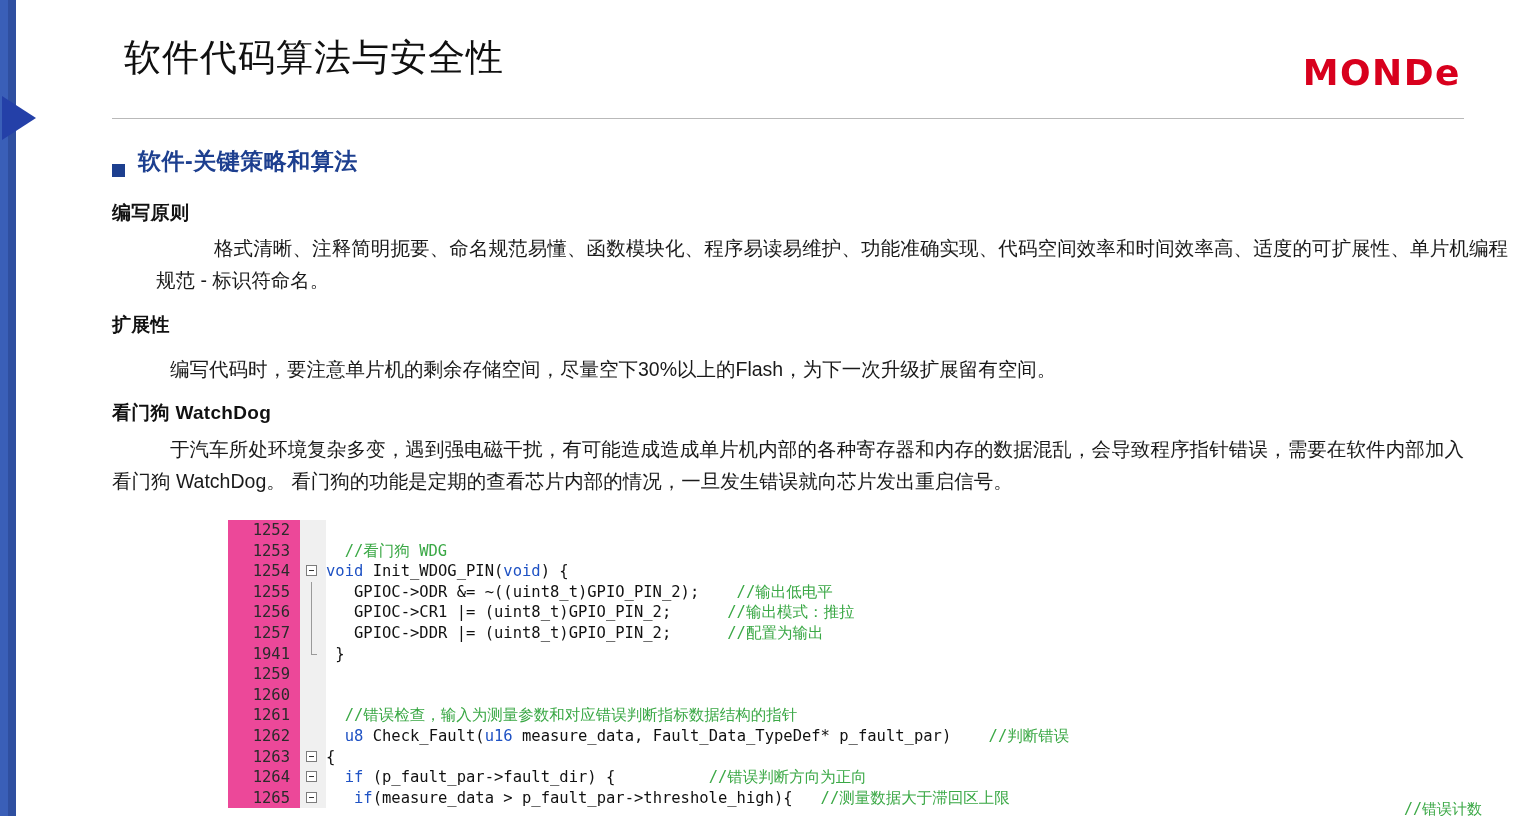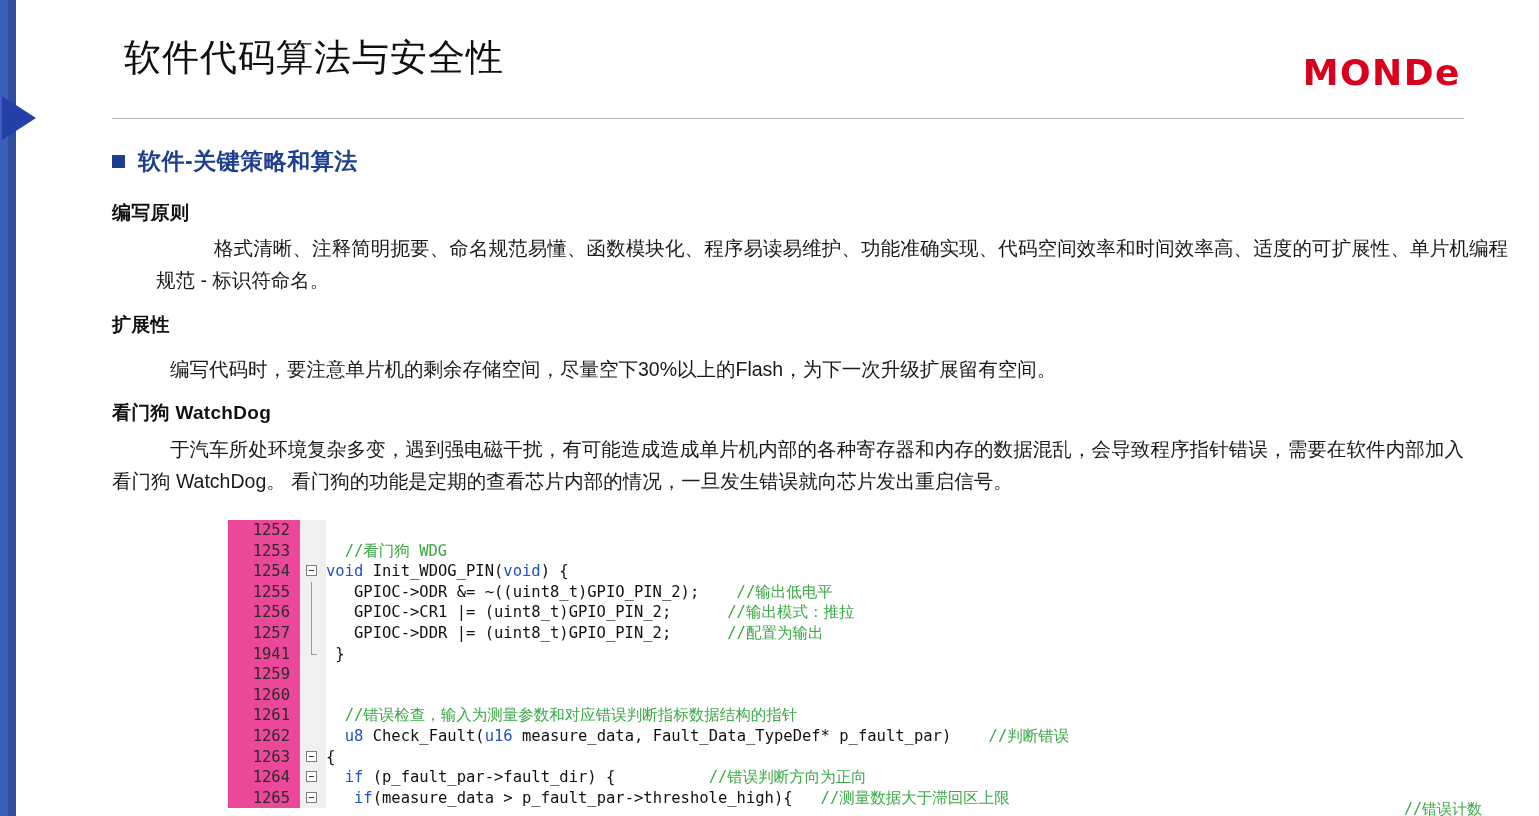--- a/index.html
+++ b/index.html
@@ -69,21 +69,21 @@
     height: 1px;
     background: #b9b9b9;
   }
 
   
   .section-head {
     position: absolute;
     left: 112px;
     top: 146px;
     display: flex;
-    align-items: center;
+    align-items: flex-end;
   }
   .bullet-square {
     width: 13px;
     height: 13px;
     background: #1d3f8f;
     margin-right: 13px;
     flex: none;
   }
   .section-head-text {
     font-size: 23px;

